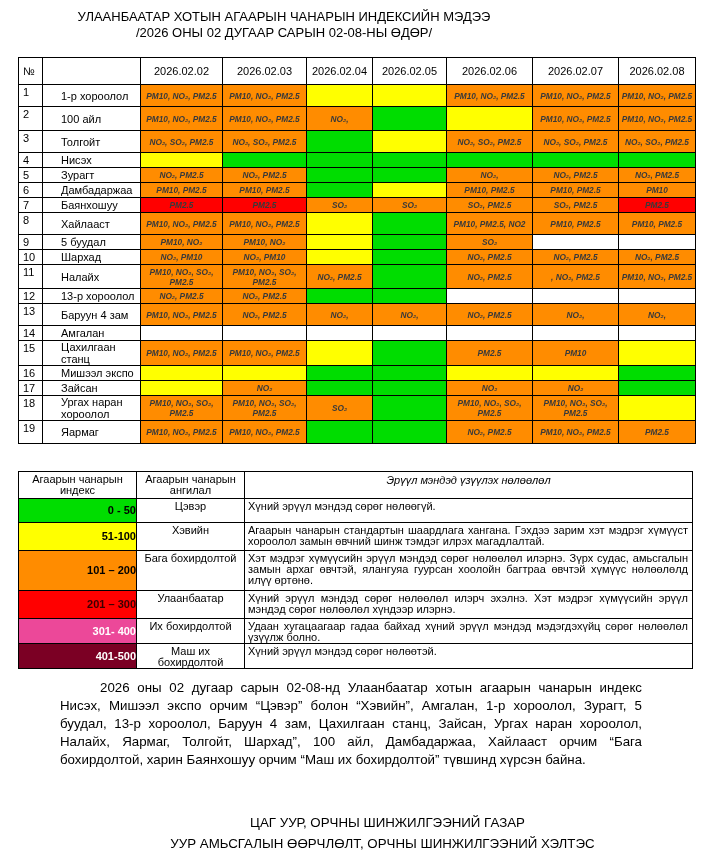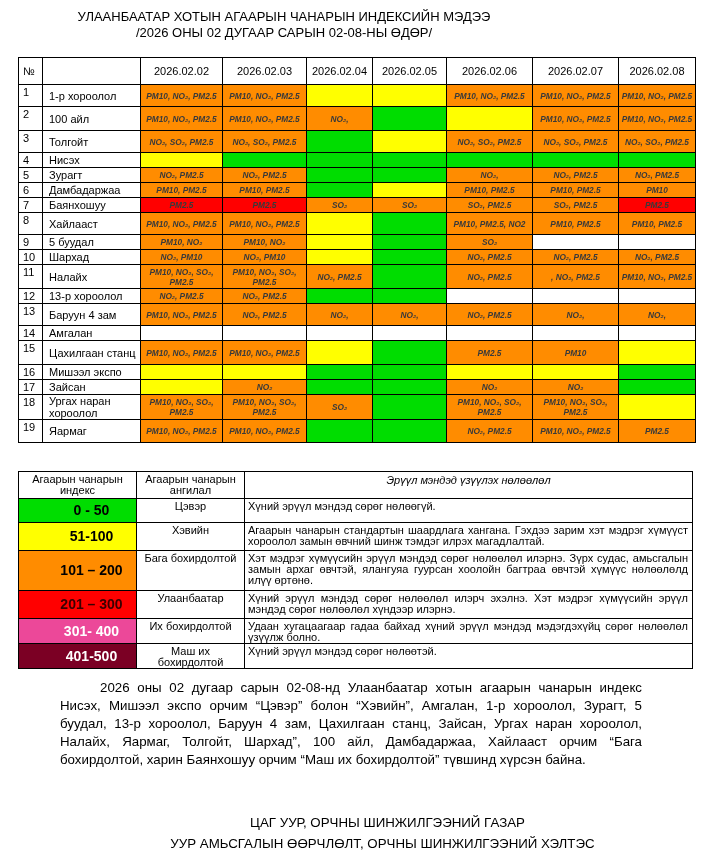--- a/index.html
+++ b/index.html
@@ -8,35 +8,35 @@
   .title { position: absolute; left: 0; width: 568px; text-align: center;
            font-size: 13px; line-height: 17px; }
   .t1 { top: 8px; }
   .t2 { top: 24px; }
 
   table.aqi { position: absolute; left: 18px; top: 57px; border-collapse: collapse;
               table-layout: fixed; }
   table.aqi td, table.aqi th { border: 1px solid #000; padding: 0; overflow: hidden; }
   table.aqi th { font-weight: normal; font-size: 11px; text-align: center; background: #fff; }
   table.aqi td.num { font-size: 11px; vertical-align: top; padding: 1px 0 0 4px; background:#fff; }
-  table.aqi td.name { font-size: 11px; vertical-align: middle; padding-left: 6px; background:#fff; line-height: 12px; margin-left: 36px; }
+  table.aqi td.name { font-size: 11px; vertical-align: middle; padding-left: 18px; background:#fff; line-height: 12px; margin-left: 36px; }
   table.aqi td.cell { font-size: 8.3px; font-style: italic; font-weight: bold; color: #3a3a3a;
                       text-align: center; vertical-align: middle; line-height: 10px; padding: 0 2px; }
   .c-green { background: #00dd00; }
   .c-yellow { background: #ffff00; }
   .c-orange { background: #ff8c00; }
   .c-red { background: #ff0000; }
   .c-white { background: #ffffff; }
   .c-purple { background: #ec4899; }
   .c-maroon { background: #7b0024; }
 
   table.legend { position: absolute; left: 18px; top: 471px; border-collapse: collapse;
                  table-layout: fixed; }
   table.legend td { border: 1px solid #000; padding: 0; font-size: 11px; line-height: 11px; }
-  table.legend td.idx { text-align: center; font-weight: bold; font-size: 14px; vertical-align: middle; padding-left: 28px; }
+  table.legend td.idx { text-align: right; font-weight: bold; font-size: 11px; vertical-align: middle; padding-left: 28px; }
   table.legend td.cat { text-align: center; vertical-align: top; padding-top: 2px; }
   table.legend td.eff { text-align: justify; padding: 2px 4px 0 3px; vertical-align: top; }
   table.legend td.hdr { text-align: center; vertical-align: middle; }
   table.legend td.hdr-eff { text-align: center; vertical-align: top; padding-top: 3px; font-style: italic; }
   .txt-white { color: #ffffff; }
 
   .para { position: absolute; left: 60px; top: 679px; width: 582px; font-size: 13.3px;
           line-height: 18px; text-align: justify; }
   .para .indent { display: inline-block; width: 40px; }
   .footer { position: absolute; left: 0; width: 705px; text-align: center; font-size: 13.3px; }

